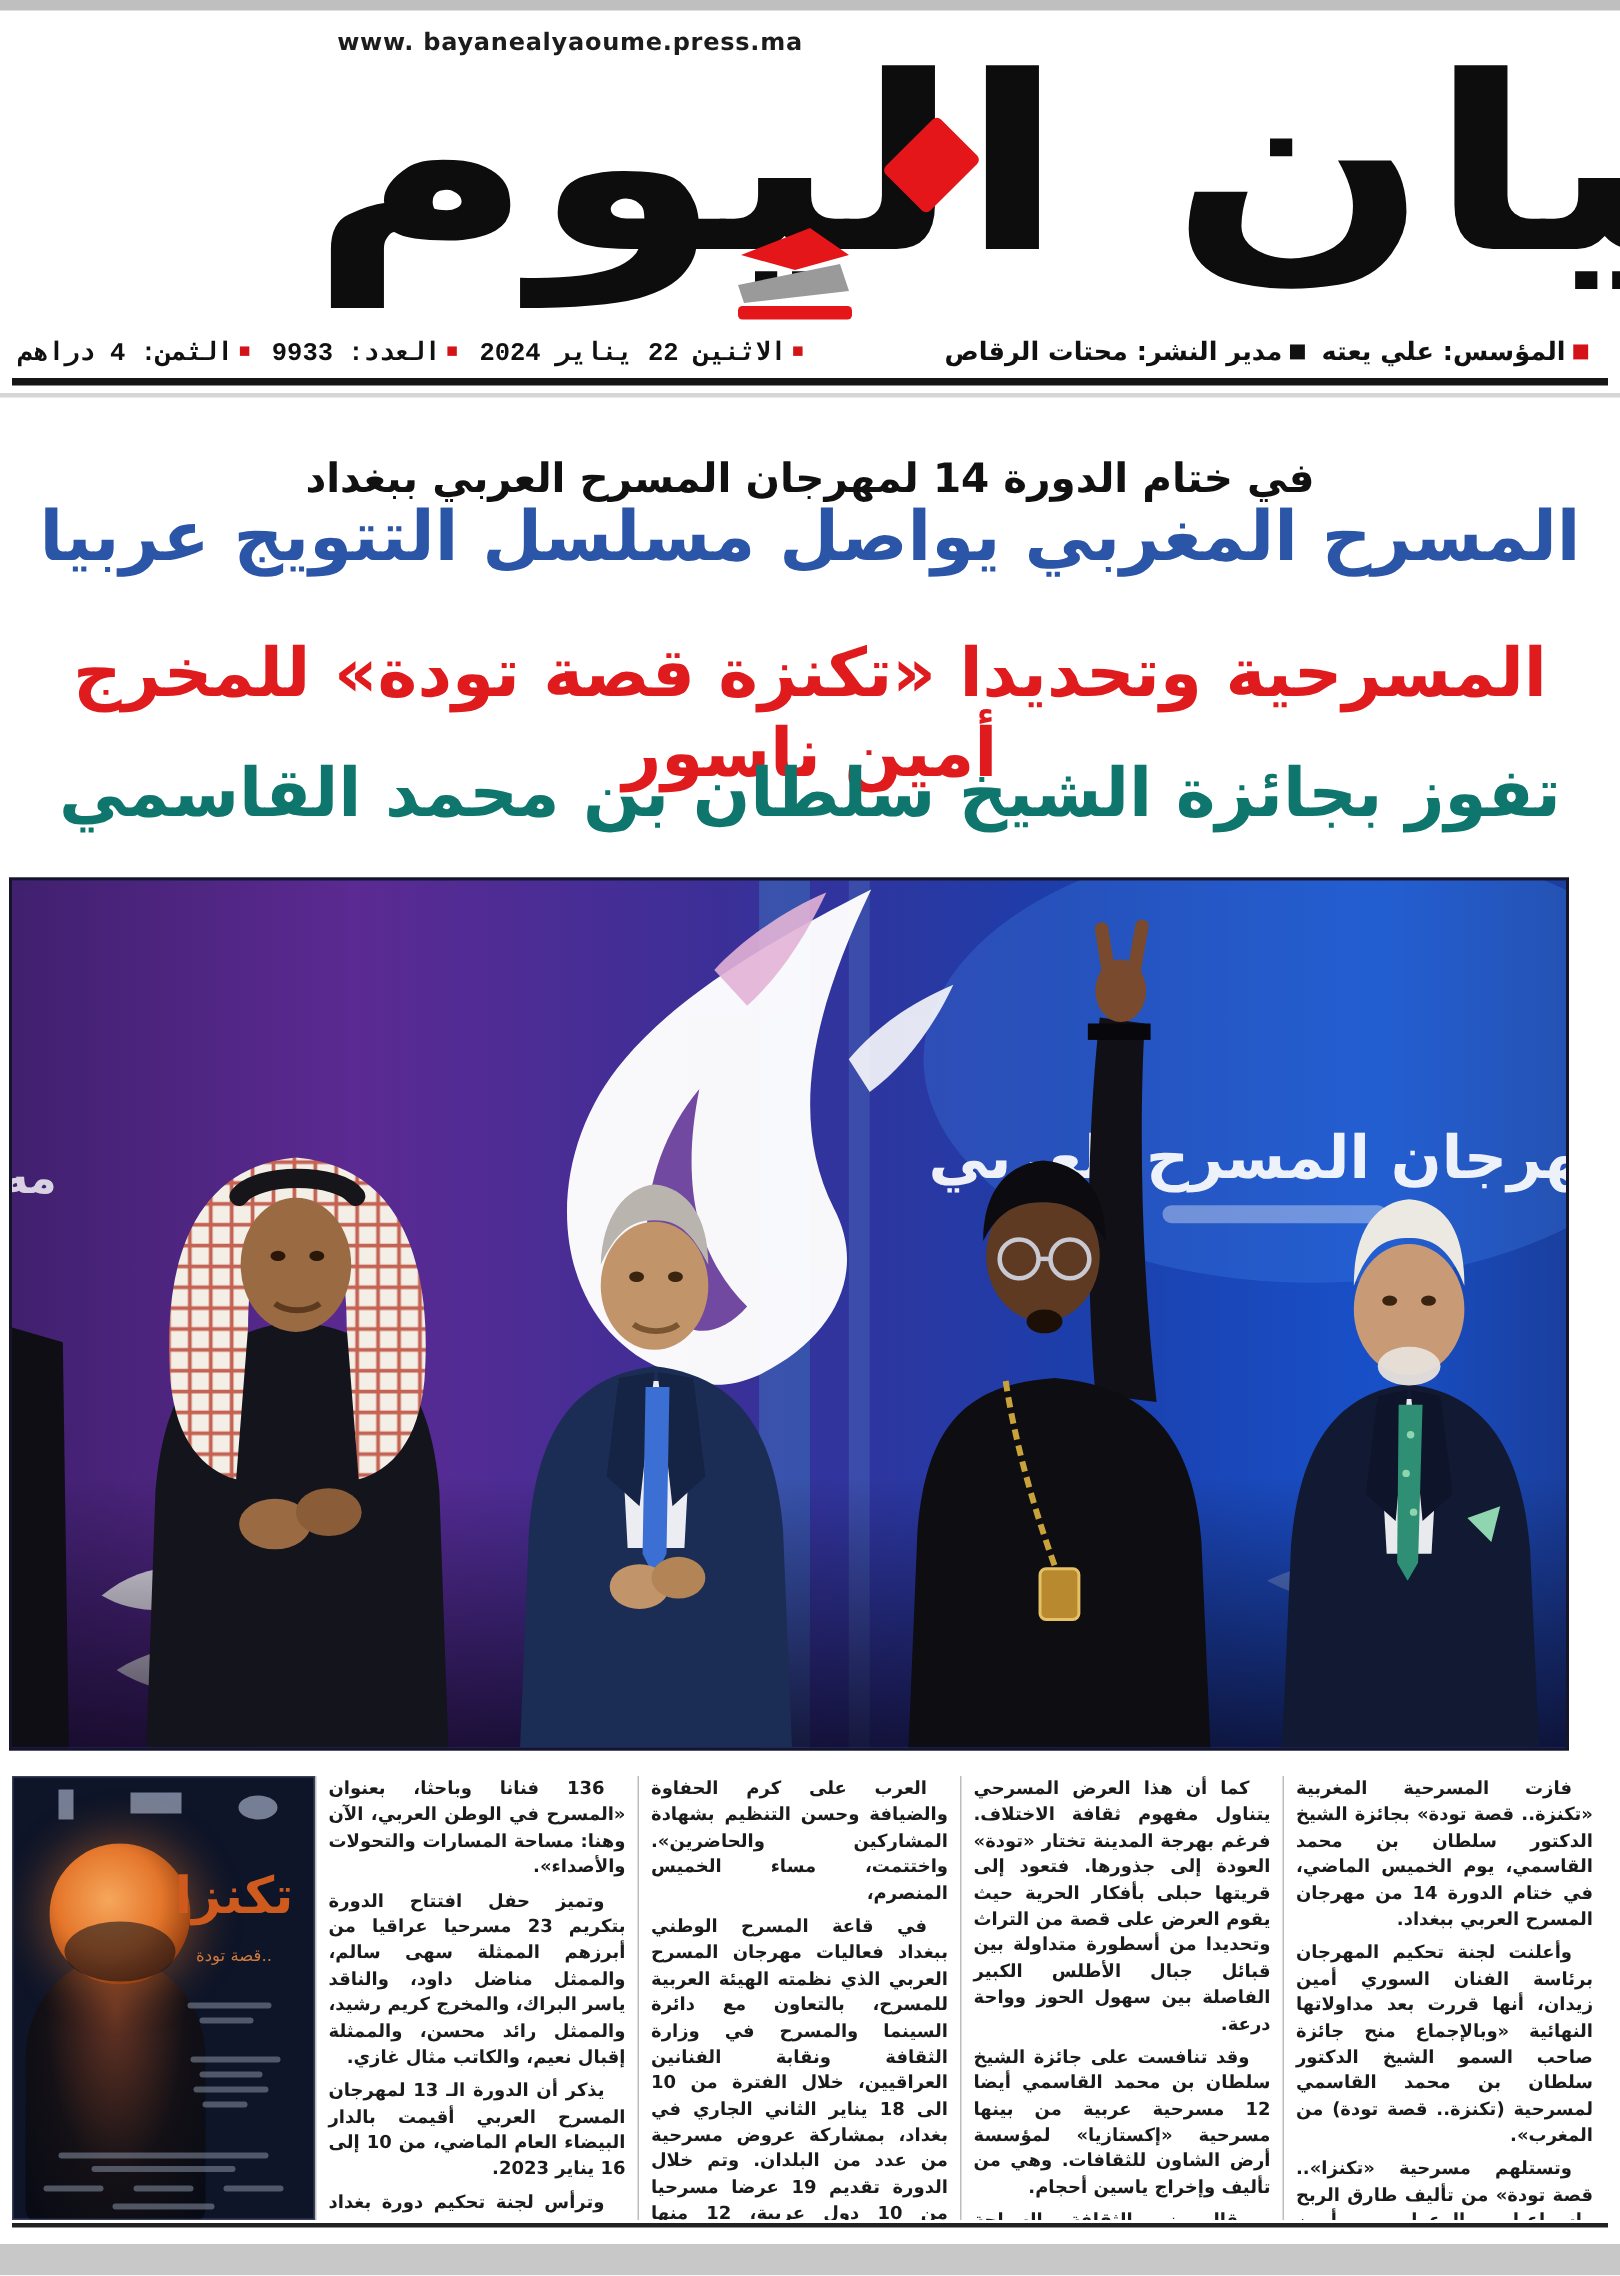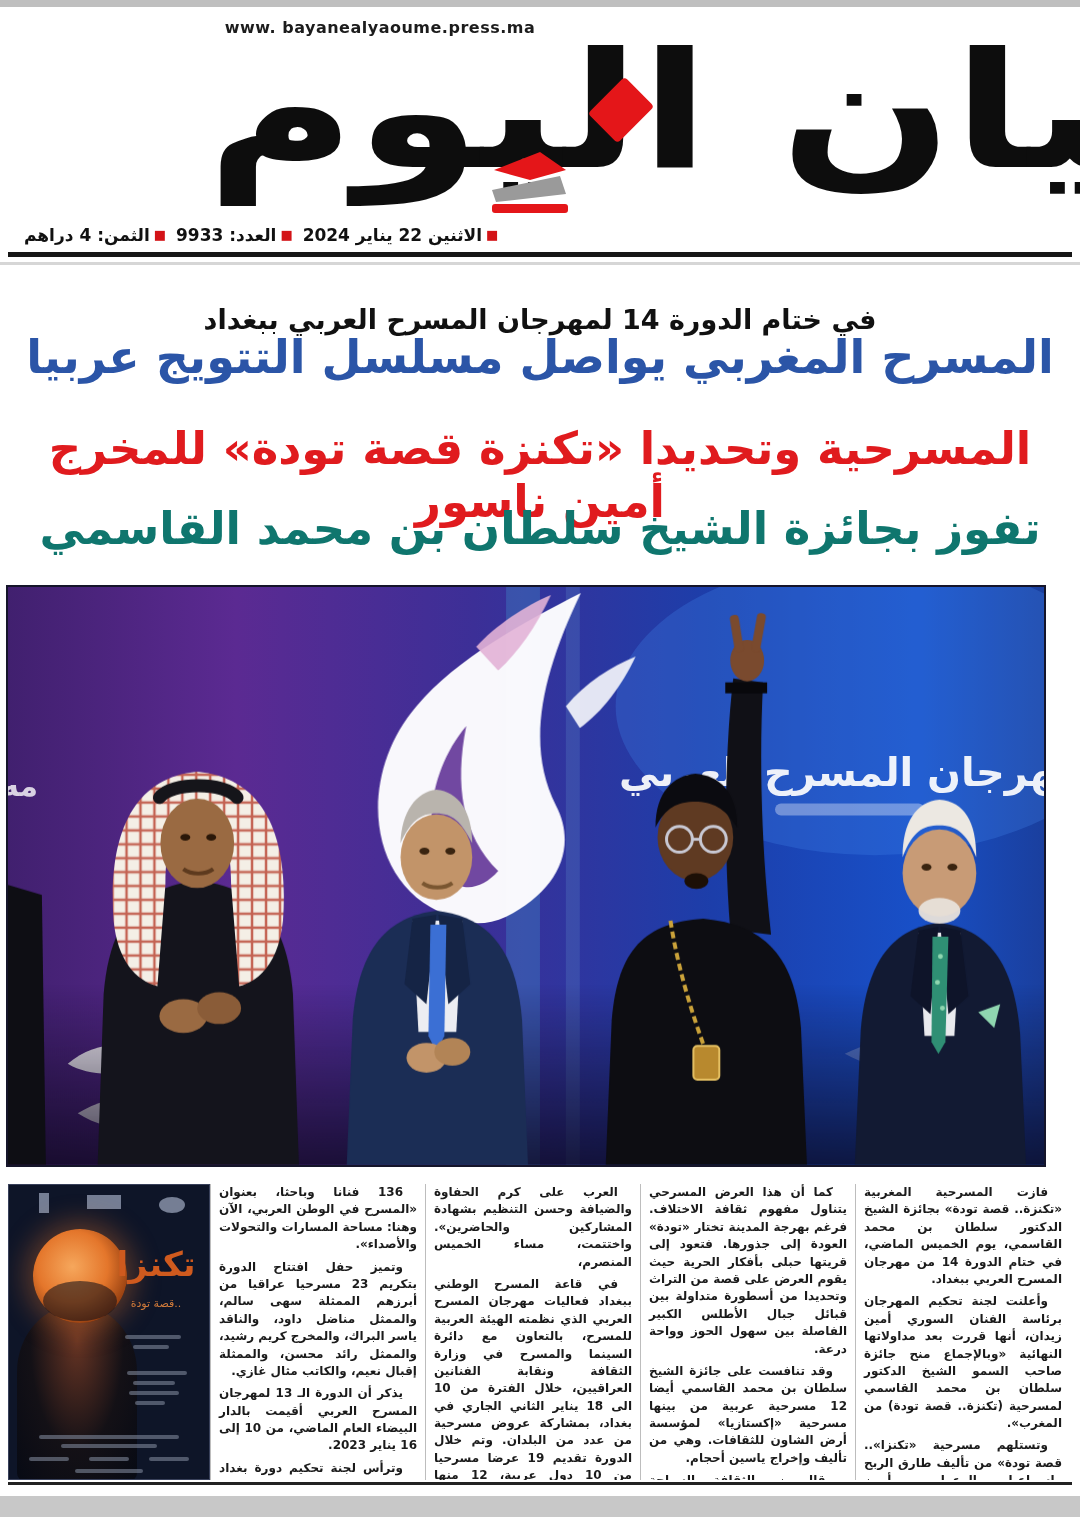--- a/index.html
+++ b/index.html
@@ -26,21 +26,21 @@
   .logo-diamond {
     position:absolute; left:600px; top:84px; width:42px; height:52px;
     background:#e41619; transform:rotate(45deg); border-radius:4px;
   }
   .logo-mark { position:absolute; left:488px; top:148px; width:84px; height:68px; }
 
   .dateline {
     position:absolute; top:225px; font-size:17px; font-weight:bold; color:#111;
     white-space:nowrap; direction:rtl;
   }
-  .dateline.left  { left:24px; }
+  .dateline.left  { left:12px;font-family:Liberation Mono, monospace; }
   .dateline.right { right:16px; }
   .sq { font-size:13px; position:relative; top:-2px; margin:0 4px; }
   .sq.red   { color:#d31317; }
   .sq.black { color:#111111; }
 
   .rule-black { position:absolute; left:8px; top:252px; width:1064px; height:5px; background:#161616; }
   .rule-gray  { position:absolute; left:0;  top:262px; width:1080px; height:3px; background:#d6d6d6; }
 
   
   .kicker {
@@ -147,20 +147,24 @@
       <path d="M6,22 L52,4 L78,22 L42,32 Z" fill="#e41619"></path>
       <path d="M4,42 L72,28 L78,46 L8,54 Z" fill="#9a9a9a"></path>
       <rect x="4" y="56" width="76" height="9" rx="3" fill="#e41619"></rect>
     </svg>
   </div>
 
   <div class="dateline left">
     <span class="sq red">■</span><span>الاثنين 22 يناير 2024</span>
     <span class="sq red">■</span><span>العدد: 9933</span>
     <span class="sq red">■</span><span>الثمن: 4 دراهم</span>
+  </div>
+  <div class="dateline right">
+    <span class="sq red">■</span><span>المؤسس: علي يعته</span>
+    <span class="sq black">■</span><span>مدير النشر: محتات الرقاص</span>
   </div>
 
   <div class="rule-black"></div>
   <div class="rule-gray"></div>
 
   <div class="kicker">في ختام الدورة 14 لمهرجان المسرح العربي ببغداد</div>
   <div class="headline-blue" style="color:#2b55a7;">المسرح المغربي يواصل مسلسل التتويج عربيا</div>
   <div class="headline-red1" style="color:#e01b1e;">المسرحية وتحديدا «تكنزة قصة تودة» للمخرج أمين ناسور</div>
   <div class="headline-red2" style="color:#0f766e;">تفوز بجائزة الشيخ سلطان بن محمد القاسمي</div>
 

